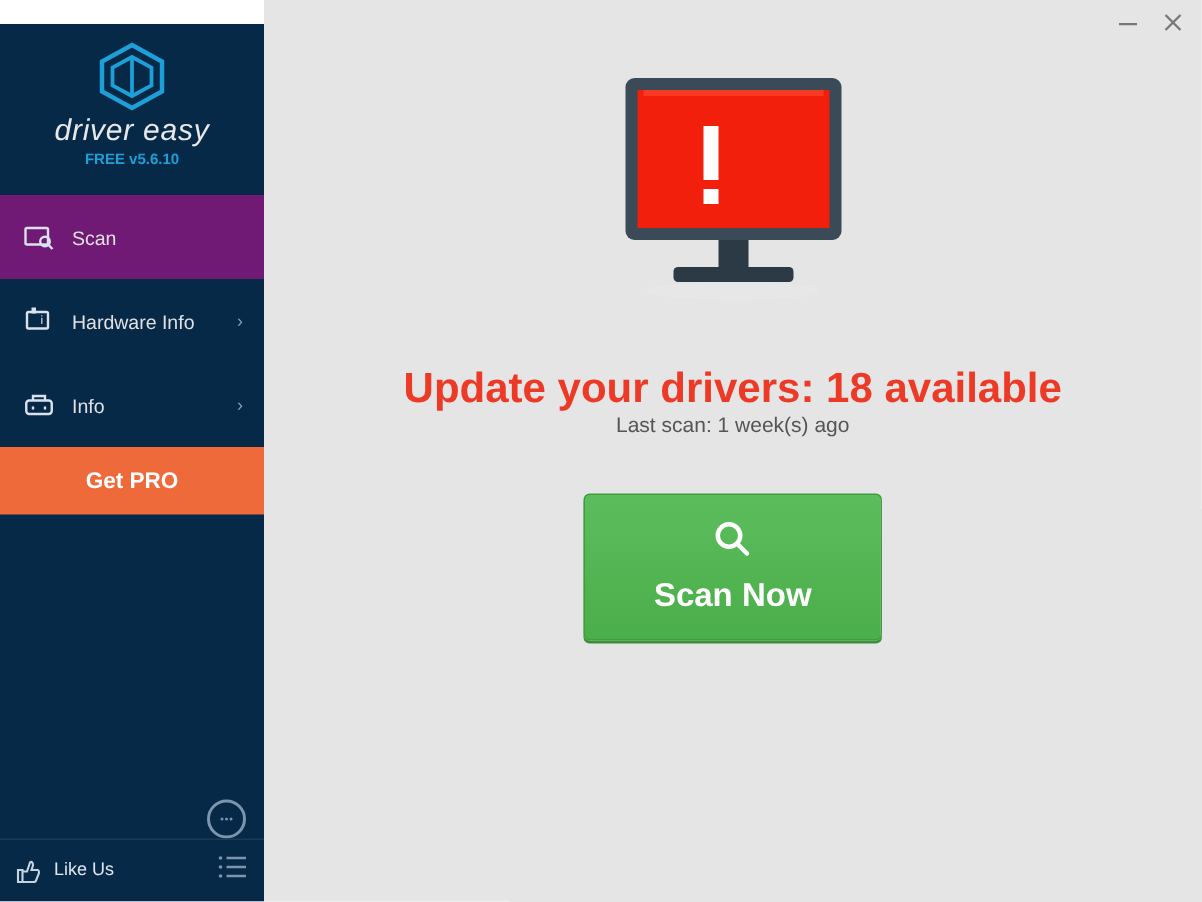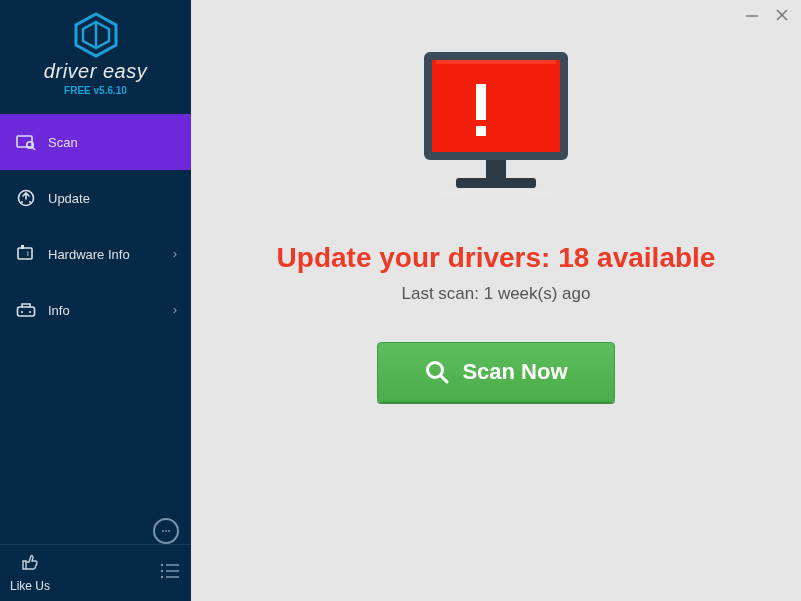--- a/index.html
+++ b/index.html
@@ -9,25 +9,26 @@
       font-family: Arial, sans-serif;
     }
     body {
       width: 801px;
       height: 601px;
       overflow: hidden;
       display: flex;
       background: #fff;
     }
     .sidebar {
-      width: 191px;
+      width: 176px;
       background: #072948;
       display: flex;
       flex-direction: column;
       color: #fff;
+      margin-top: 16px;
     }
     .logo-section {
       padding: 12px 0 8px 0;
       text-align: center;
     }
     .logo-svg {
       display: block;
       margin: 0 auto 2px;
     }
     .logo-text {
@@ -50,21 +51,21 @@
     .nav-item {
       display: flex;
       align-items: center;
       padding: 18px 16px;
       color: #e0e0e0;
       font-size: 13px;
       cursor: pointer;
       position: relative;
     }
     .nav-item.active {
-      background: #6d28d9;
+      background: #701a75;
     }
     .nav-item .nav-icon {
       width: 20px;
       height: 20px;
       margin-right: 12px;
       display: inline-flex;
       align-items: center;
       justify-content: center;
     }
     .nav-item .chevron {
@@ -105,26 +106,24 @@
       border-radius: 50%;
       display: inline-flex;
       align-items: center;
       justify-content: center;
       color: #7a95ad;
       font-size: 12px;
       cursor: pointer;
     }
     .like-us {
       display: flex;
-      align-items: center;
       gap: 8px;
       color: #dfe6ee;
       font-size: 12px;
       cursor: pointer;
-      flex-direction: column;
     }
     .list-icon {
       margin-left: auto;
       cursor: pointer;
     }
     .main {
       flex: 1;
       position: relative;
       background: #e5e5e5;
     }
@@ -150,37 +149,37 @@
       margin-bottom: 20px;
     }
     .headline {
       color: #ec3a27;
       font-size: 28px;
       font-weight: bold;
       margin-top: 6px;
     }
     .subline {
       color: #555;
-      font-size: 17px;
-      margin-top: 10px;
+      font-size: 14px;
     }
     .scan-btn {
       margin-top: 38px;
       background: linear-gradient(#5cbd5c, #4aae4a);
       border: 1px solid #3c9e3c;
       color: #fff;
       font-size: 22px;
       font-weight: bold;
       padding: 16px 46px;
       border-radius: 4px;
       display: inline-flex;
       align-items: center;
       gap: 12px;
       cursor: pointer;
       box-shadow: 0 2px 0 #3d8e3d;
+      flex-direction: column;
     }
     .scan-btn .mag {
       display: inline-flex;
     }
   </style>
 </head>
 <body>
 
 <div class="sidebar">
   <div class="logo-section">
@@ -198,31 +197,20 @@
       <span class="nav-icon">
         <svg width="20" height="20" viewBox="0 0 20 20" fill="none" stroke="#d9e2ec" stroke-width="1.6">
           <rect x="1" y="4" width="15" height="11" rx="1"></rect>
           <circle cx="14" cy="13" r="3.2"></circle>
           <line x1="16.3" y1="15.3" x2="19" y2="18"></line>
         </svg>
       </span>
       <span>Scan</span>
     </div>
 
-    <div class="nav-item">
-      <span class="nav-icon">
-        <svg width="20" height="20" viewBox="0 0 20 20" fill="none" stroke="#d9e2ec" stroke-width="1.6">
-          <circle cx="10" cy="10" r="7.5"></circle>
-          <path d="M10 5 L10 11 M7 8 L10 5 L13 8" stroke-linecap="round"></path>
-          <circle cx="6" cy="14" r="1" fill="#d9e2ec" stroke="none"></circle>
-          <circle cx="14" cy="14" r="1" fill="#d9e2ec" stroke="none"></circle>
-        </svg>
-      </span>
-      <span>Update</span>
-    </div>
 
     <div class="nav-item">
       <span class="nav-icon">
         <svg width="20" height="20" viewBox="0 0 20 20" fill="none" stroke="#d9e2ec" stroke-width="1.6">
           <rect x="2" y="4" width="14" height="11" rx="1"></rect>
           <rect x="5" y="1" width="3" height="4" fill="#d9e2ec" stroke="none"></rect>
           <text x="11" y="12" font-size="8" fill="#d9e2ec" stroke="none" font-family="Arial">i</text>
         </svg>
       </span>
       <span>Hardware Info</span>
@@ -236,20 +224,23 @@
           <path d="M6 7 L6 4 L14 4 L14 7"></path>
           <line x1="6" y1="11" x2="6" y2="13"></line>
           <line x1="14" y1="11" x2="14" y2="13"></line>
         </svg>
       </span>
       <span>Info</span>
       <span class="chevron">›</span>
     </div>
   </div>
 
+  <div class="get-pro">
+    <span>Get PRO</span>
+  </div>
 
   <div class="sidebar-spacer"></div>
 
   <div class="feedback-row">
     <span class="circ-btn">
       <svg width="14" height="14" viewBox="0 0 14 14">
         <circle cx="4" cy="7" r="1" fill="#7a95ad"></circle>
         <circle cx="7" cy="7" r="1" fill="#7a95ad"></circle>
         <circle cx="10" cy="7" r="1" fill="#7a95ad"></circle>
       </svg>

